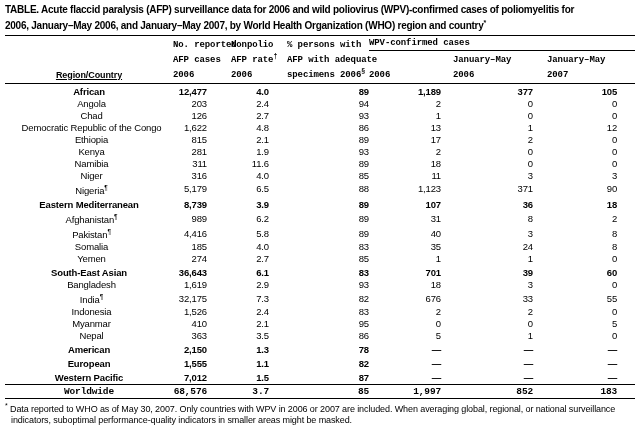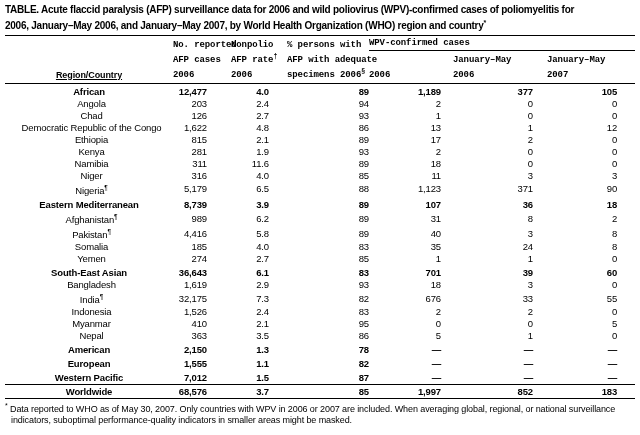--- a/index.html
+++ b/index.html
@@ -34,21 +34,21 @@
   td.c-label { text-align:center; }
   tr.country td.c-label { padding-left:5px; }
   td.c2 { padding-right:24px;margin-left:32px; }
   td.c3 { padding-right:18px;margin-top:16px; }
   td.c4 { text-align:right; }
   td.c5 { padding-right:12px; }
   td.c6 { padding-right:14px; }
   td.c7 { padding-right:18px; }
   tr.region td, tr.total td { font-weight:bold; }
   tr.region td { padding-top:2px; }
-  tr.total td { border-top:1px solid #000; padding-top:1px; }
+  tr.total td { border-top:1px solid #000; padding-top:1px;font-family:Liberation Mono, monospace; }
   .footnotes { margin-top:2px; }
   .footnote {
     font-size:9px; line-height:10.8px; letter-spacing:-0.1px;
     padding-left:6px; text-indent:-6px;
   }
   .footnote sup { font-size:7px; }
 </style>
 </head>
 <body>
 

